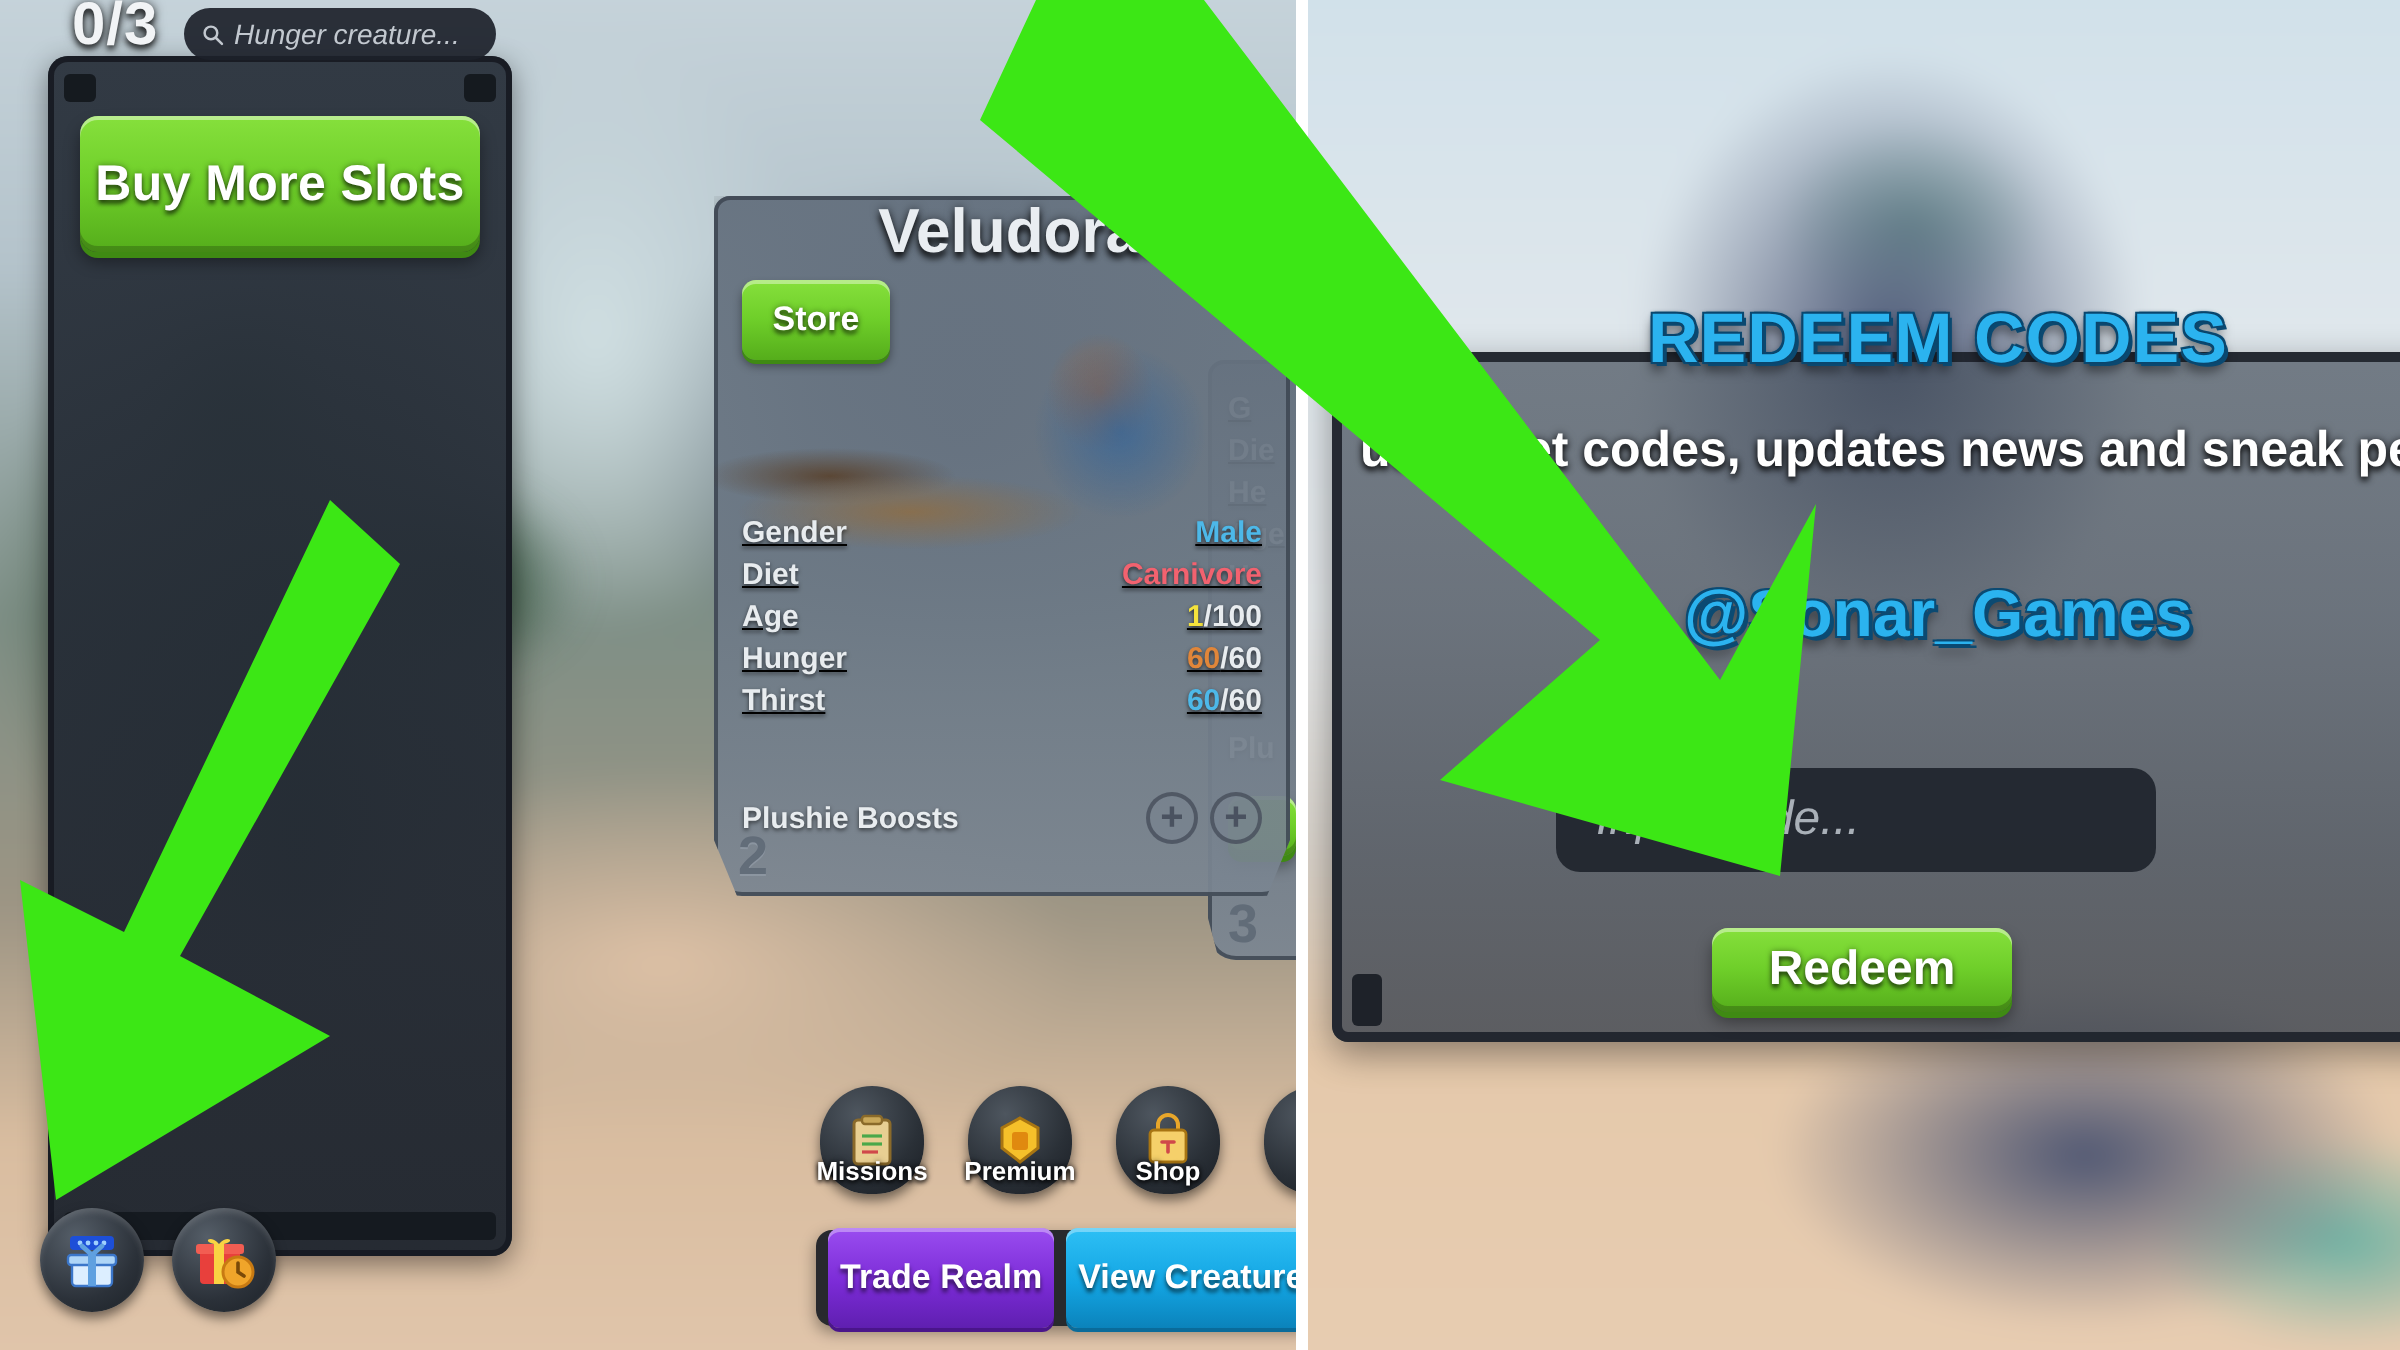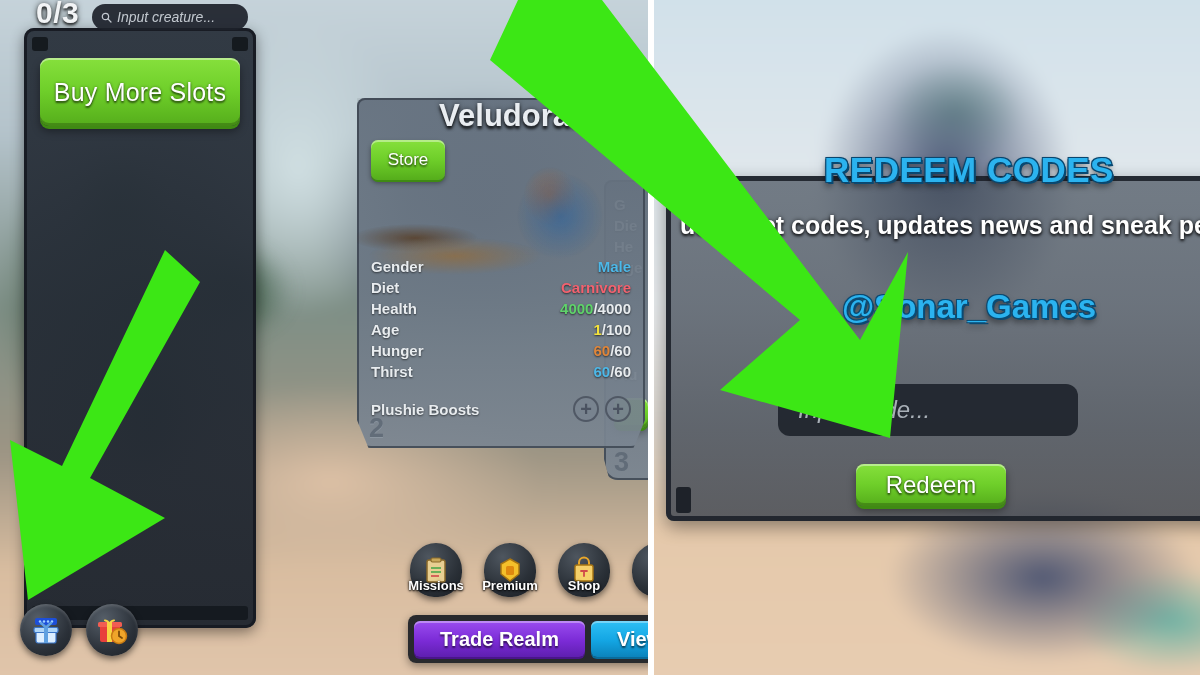--- a/index.html
+++ b/index.html
@@ -84,21 +84,21 @@
   .slots-card .foot {
     position: absolute; left: 8px; right: 8px; bottom: 8px; height: 14px;
     background: rgba(20,24,30,.9); border-radius: 3px;
   }
 
   .btn-green {
     background: linear-gradient(180deg, #86e03c 0%, #6fcf2a 48%, #55ad1b 100%);
     border: none; border-radius: 9px;
     box-shadow: inset 0 2px 0 rgba(255,255,255,.42), inset 0 -3px 0 rgba(0,0,0,.2),
                 0 3px 0 #3f8a13, 0 5px 8px rgba(0,0,0,.4);
-    color: #fff; font-weight: normal;
+    color: #fff; font-weight: bold;
     text-shadow: 0 2px 2px rgba(0,0,0,.55), 0 0 3px rgba(0,0,0,.4);
   }
   .buy-slots {
     position: absolute; left: 40px; top: 58px; width: 200px; height: 68px;
     font-size: 25px; letter-spacing: .2px;
   }
 
   .circ-btn {
     position: absolute; width: 52px; height: 52px; border-radius: 50%;
     background: radial-gradient(circle at 34% 28%, #555e68, #2b3139 62%, #1b2026 100%);
@@ -133,21 +133,21 @@
     z-index: 3;
   }
   .store-btn {
     position: absolute; left: 14px; top: 42px; width: 74px; height: 40px;
     font-size: 17px; border-radius: 7px; z-index: 3;
     box-shadow: inset 0 2px 0 rgba(255,255,255,.4), 0 2px 0 #3f8a13, 0 3px 5px rgba(0,0,0,.4);
   }
   .stats { position: absolute; left: 14px; right: 14px; top: 158px; z-index: 3; }
   .stat-row {
     display: flex; justify-content: space-between; align-items: flex-end;
-    font-size: 15px; line-height: 21px; font-weight: bold;
+    font-size: 15px; line-height: 21px; font-weight: bold; text-decoration: underline;
   }
   .stat-label { color: #e8ecef; text-shadow: 0 1px 2px rgba(0,0,0,.6); }
   .stat-value { color: #e8ecef; text-shadow: 0 1px 2px rgba(0,0,0,.65); }
   .stat-value .hi { font-weight: bold; margin-left: 36px; }
   .plushie {
     position: absolute; left: 14px; right: 14px; top: 298px;
     display: flex; align-items: center; justify-content: space-between; z-index: 3; gap: 32px;
   }
   .plushie-label { font-size: 15px; font-weight: bold; color: #e8ecef; text-shadow: 0 1px 2px rgba(0,0,0,.6); }
   .plus-btns { display: flex; gap: 6px; }
@@ -199,24 +199,24 @@
   }
 
   
   .action-bar {
     position: absolute; left: 408px; bottom: 12px; width: 250px; height: 48px;
     background: rgba(24,28,35,.92); border-radius: 8px;
     display: flex; align-items: center; padding: 0 6px; gap: 6px;
     box-shadow: 0 3px 8px rgba(0,0,0,.4);
   }
   .btn-purple, .btn-blue {
-    height: 36px; border: none; border-radius: 6px;
-    font-size: 20px; font-weight: bold; color: #fff;
+    height: 50px; border: none; border-radius: 6px;
+    font-size: 17px; font-weight: bold; color: #fff;
     text-shadow: 0 2px 2px rgba(0,0,0,.6);
-    white-space: nowrap; padding: 0 26px;
+    white-space: nowrap; padding: 0 6px;
   }
   .btn-purple {
     background: linear-gradient(180deg, #9a4df0, #7b2bd6 55%, #5f1fb0 100%);
     box-shadow: inset 0 2px 0 rgba(255,255,255,.35), 0 2px 0 #4a158a;
   }
   .btn-blue {
     background: linear-gradient(180deg, #2ec0f5, #13a5e3 55%, #0b83bb 100%);
     box-shadow: inset 0 2px 0 rgba(255,255,255,.35), 0 2px 0 #0a6b9a;
   }
 
@@ -292,21 +292,21 @@
         <div class="foot"></div>
       </div>
 
       <div class="slot-counter">0/3</div>
 
       <div class="search-bar">
         <svg class="mag" viewBox="0 0 16 16">
           <circle cx="6.5" cy="6.5" r="4.6" fill="none" stroke="#c2c8cf" stroke-width="1.8"></circle>
           <line x1="10" y1="10" x2="14.5" y2="14.5" stroke="#c2c8cf" stroke-width="1.8" stroke-linecap="round"></line>
         </svg>
-        <span class="ph">Input creature...</span>
+        <span class="ph">Hunger creature...</span>
       </div>
 
       <button class="btn-green buy-slots">Buy More Slots</button>
 
       <div class="circ-btn" id="btn-codes">
         <svg width="34" height="34" viewBox="0 0 34 34">
           <rect x="6" y="5" width="22" height="7" rx="2" fill="#1d4fd8"></rect>
           <circle cx="11" cy="8.5" r="1.2" fill="#9fd0ff"></circle>
             <circle cx="15" cy="8.5" r="1.2" fill="#9fd0ff"></circle>
           <circle cx="19" cy="8.5" r="1.2" fill="#9fd0ff"></circle>
@@ -359,24 +359,20 @@
         <div class="stats">
           <div class="stat-row">
             <span class="stat-label">Gender</span>
             <span class="stat-value"><span class="hi" style="color:#4db8e8">Male</span><span></span></span>
           </div>
           <div class="stat-row">
             <span class="stat-label">Diet</span>
             <span class="stat-value"><span class="hi" style="color:#f2626f">Carnivore</span><span></span></span>
           </div>
           <div class="stat-row">
-            <span class="stat-label">Health</span>
-            <span class="stat-value"><span class="hi" style="color:#5fd36a">4000</span><span>/4000</span></span>
-          </div>
-          <div class="stat-row">
             <span class="stat-label">Age</span>
             <span class="stat-value"><span class="hi" style="color:#f4e23c">1</span><span>/100</span></span>
           </div>
           <div class="stat-row">
             <span class="stat-label">Hunger</span>
             <span class="stat-value"><span class="hi" style="color:#e0863a">60</span><span>/60</span></span>
           </div>
           <div class="stat-row">
             <span class="stat-label">Thirst</span>
             <span class="stat-value"><span class="hi" style="color:#4db8e8">60</span><span>/60</span></span>

